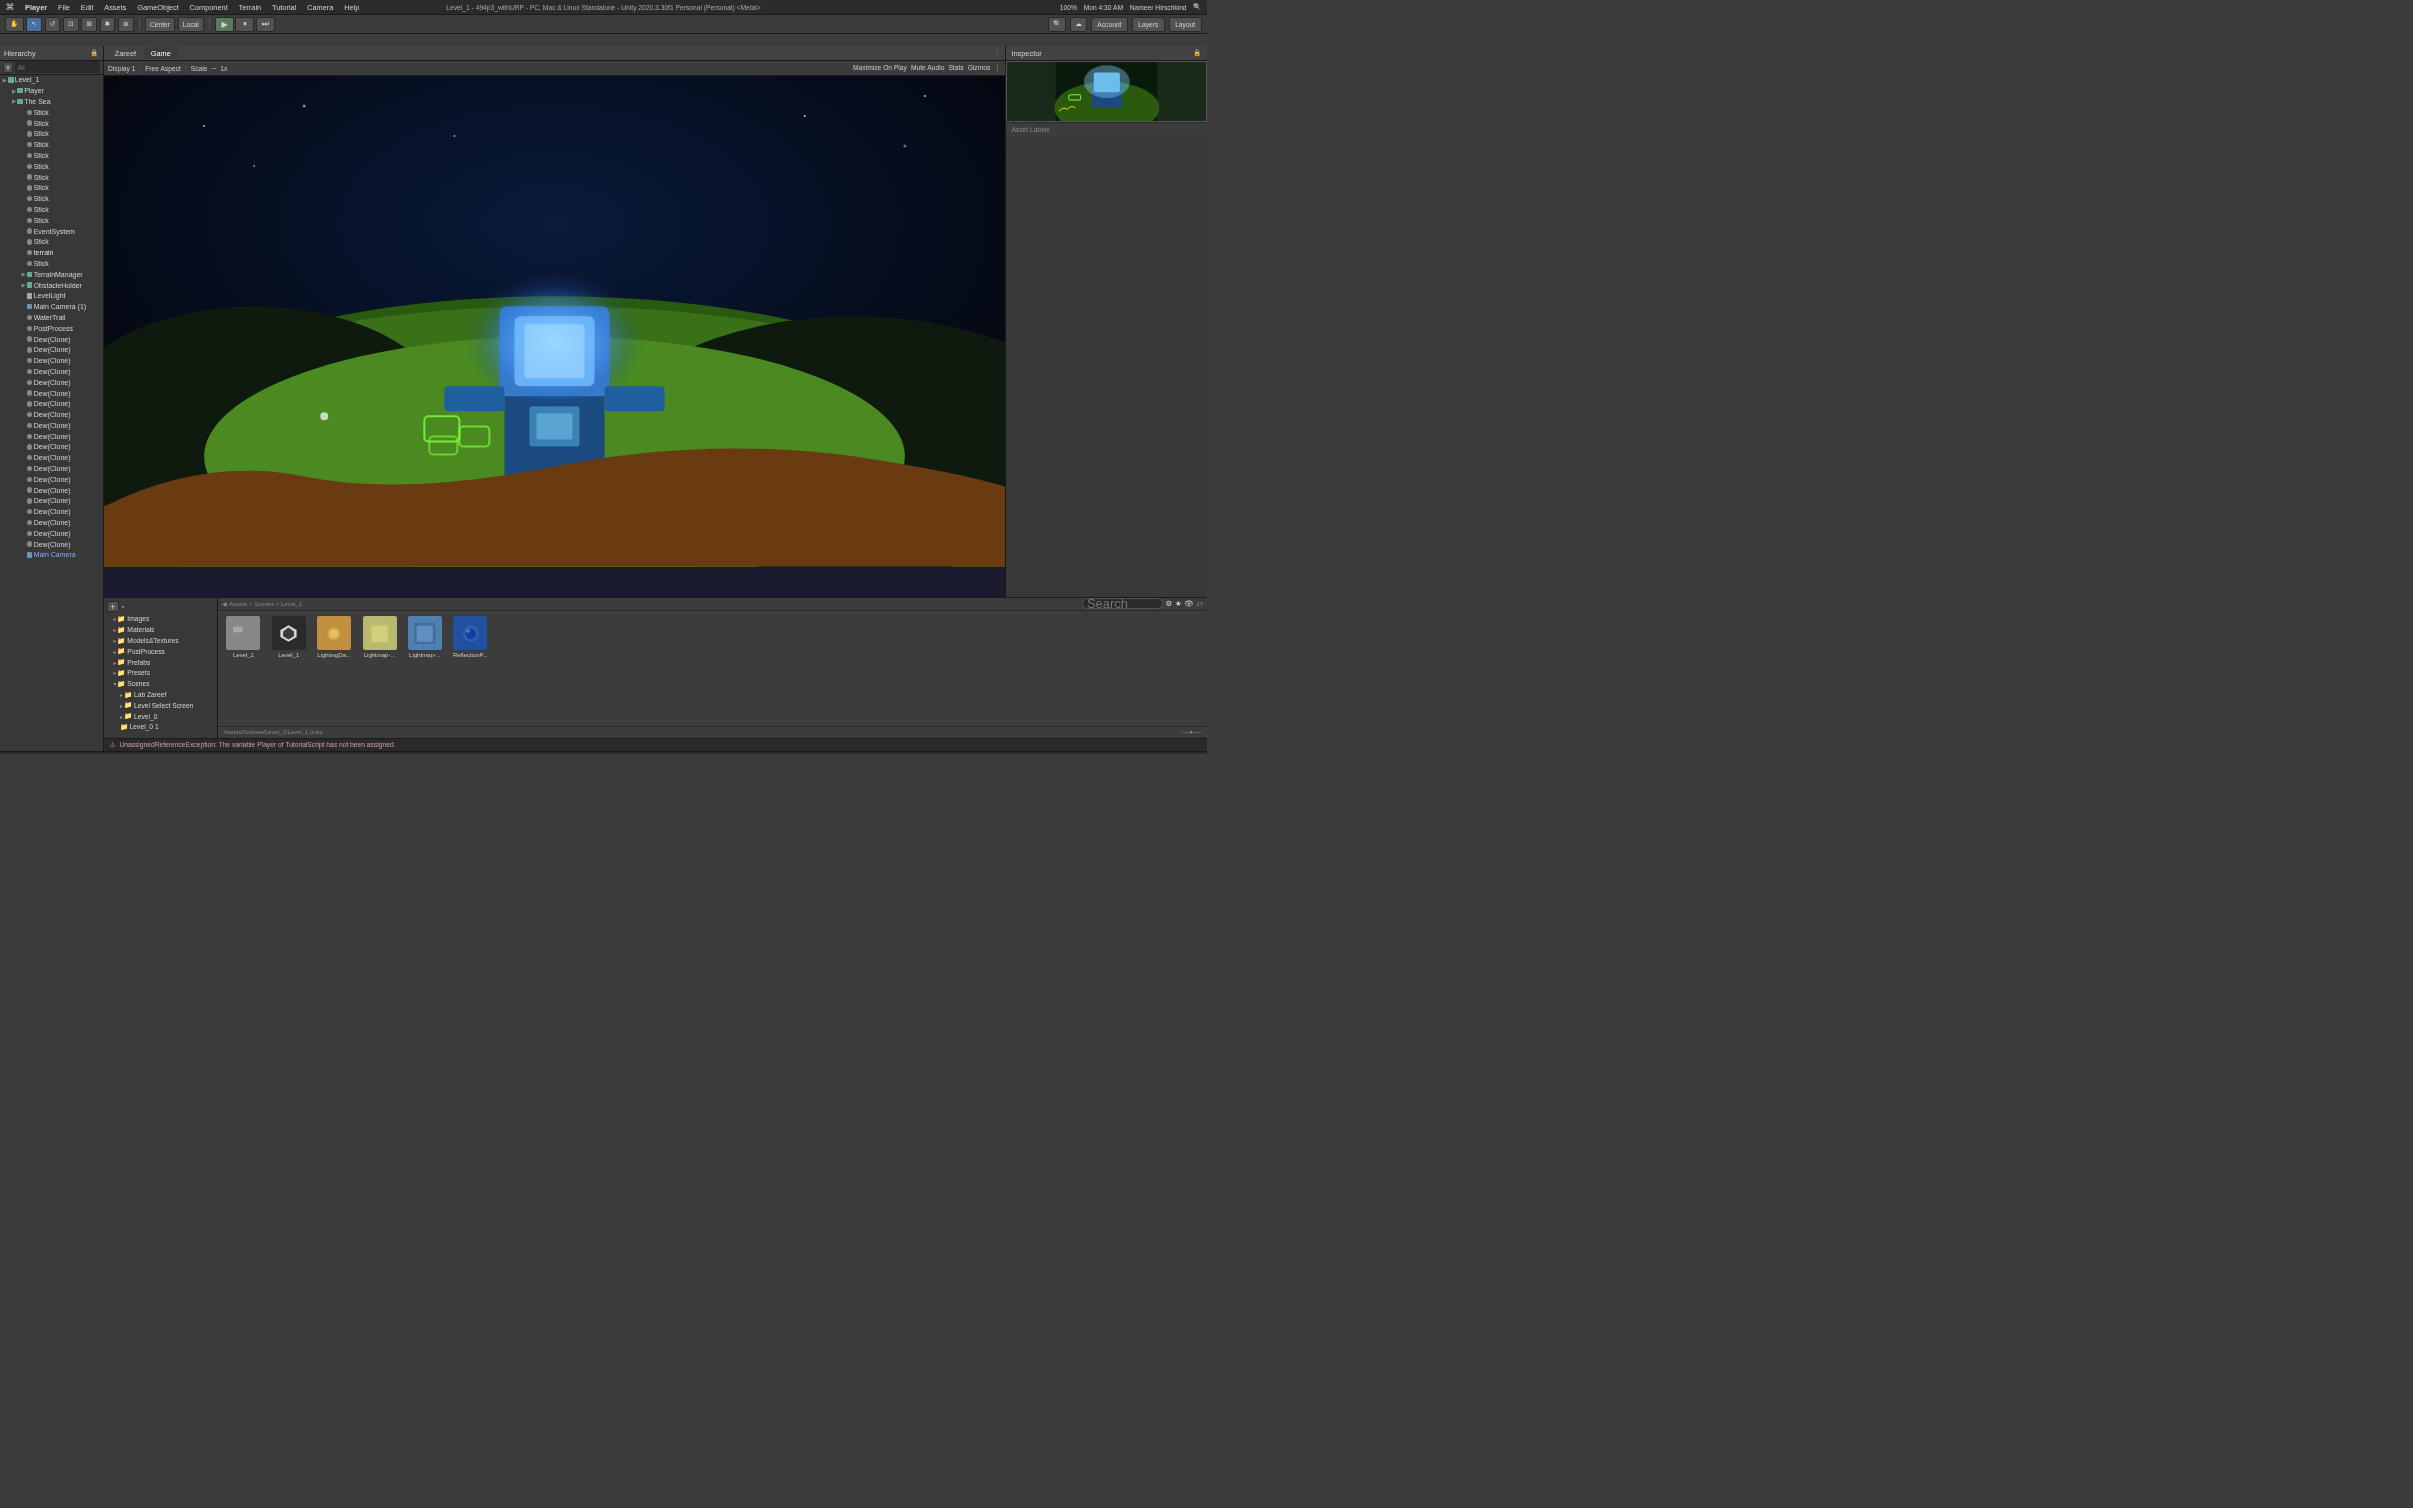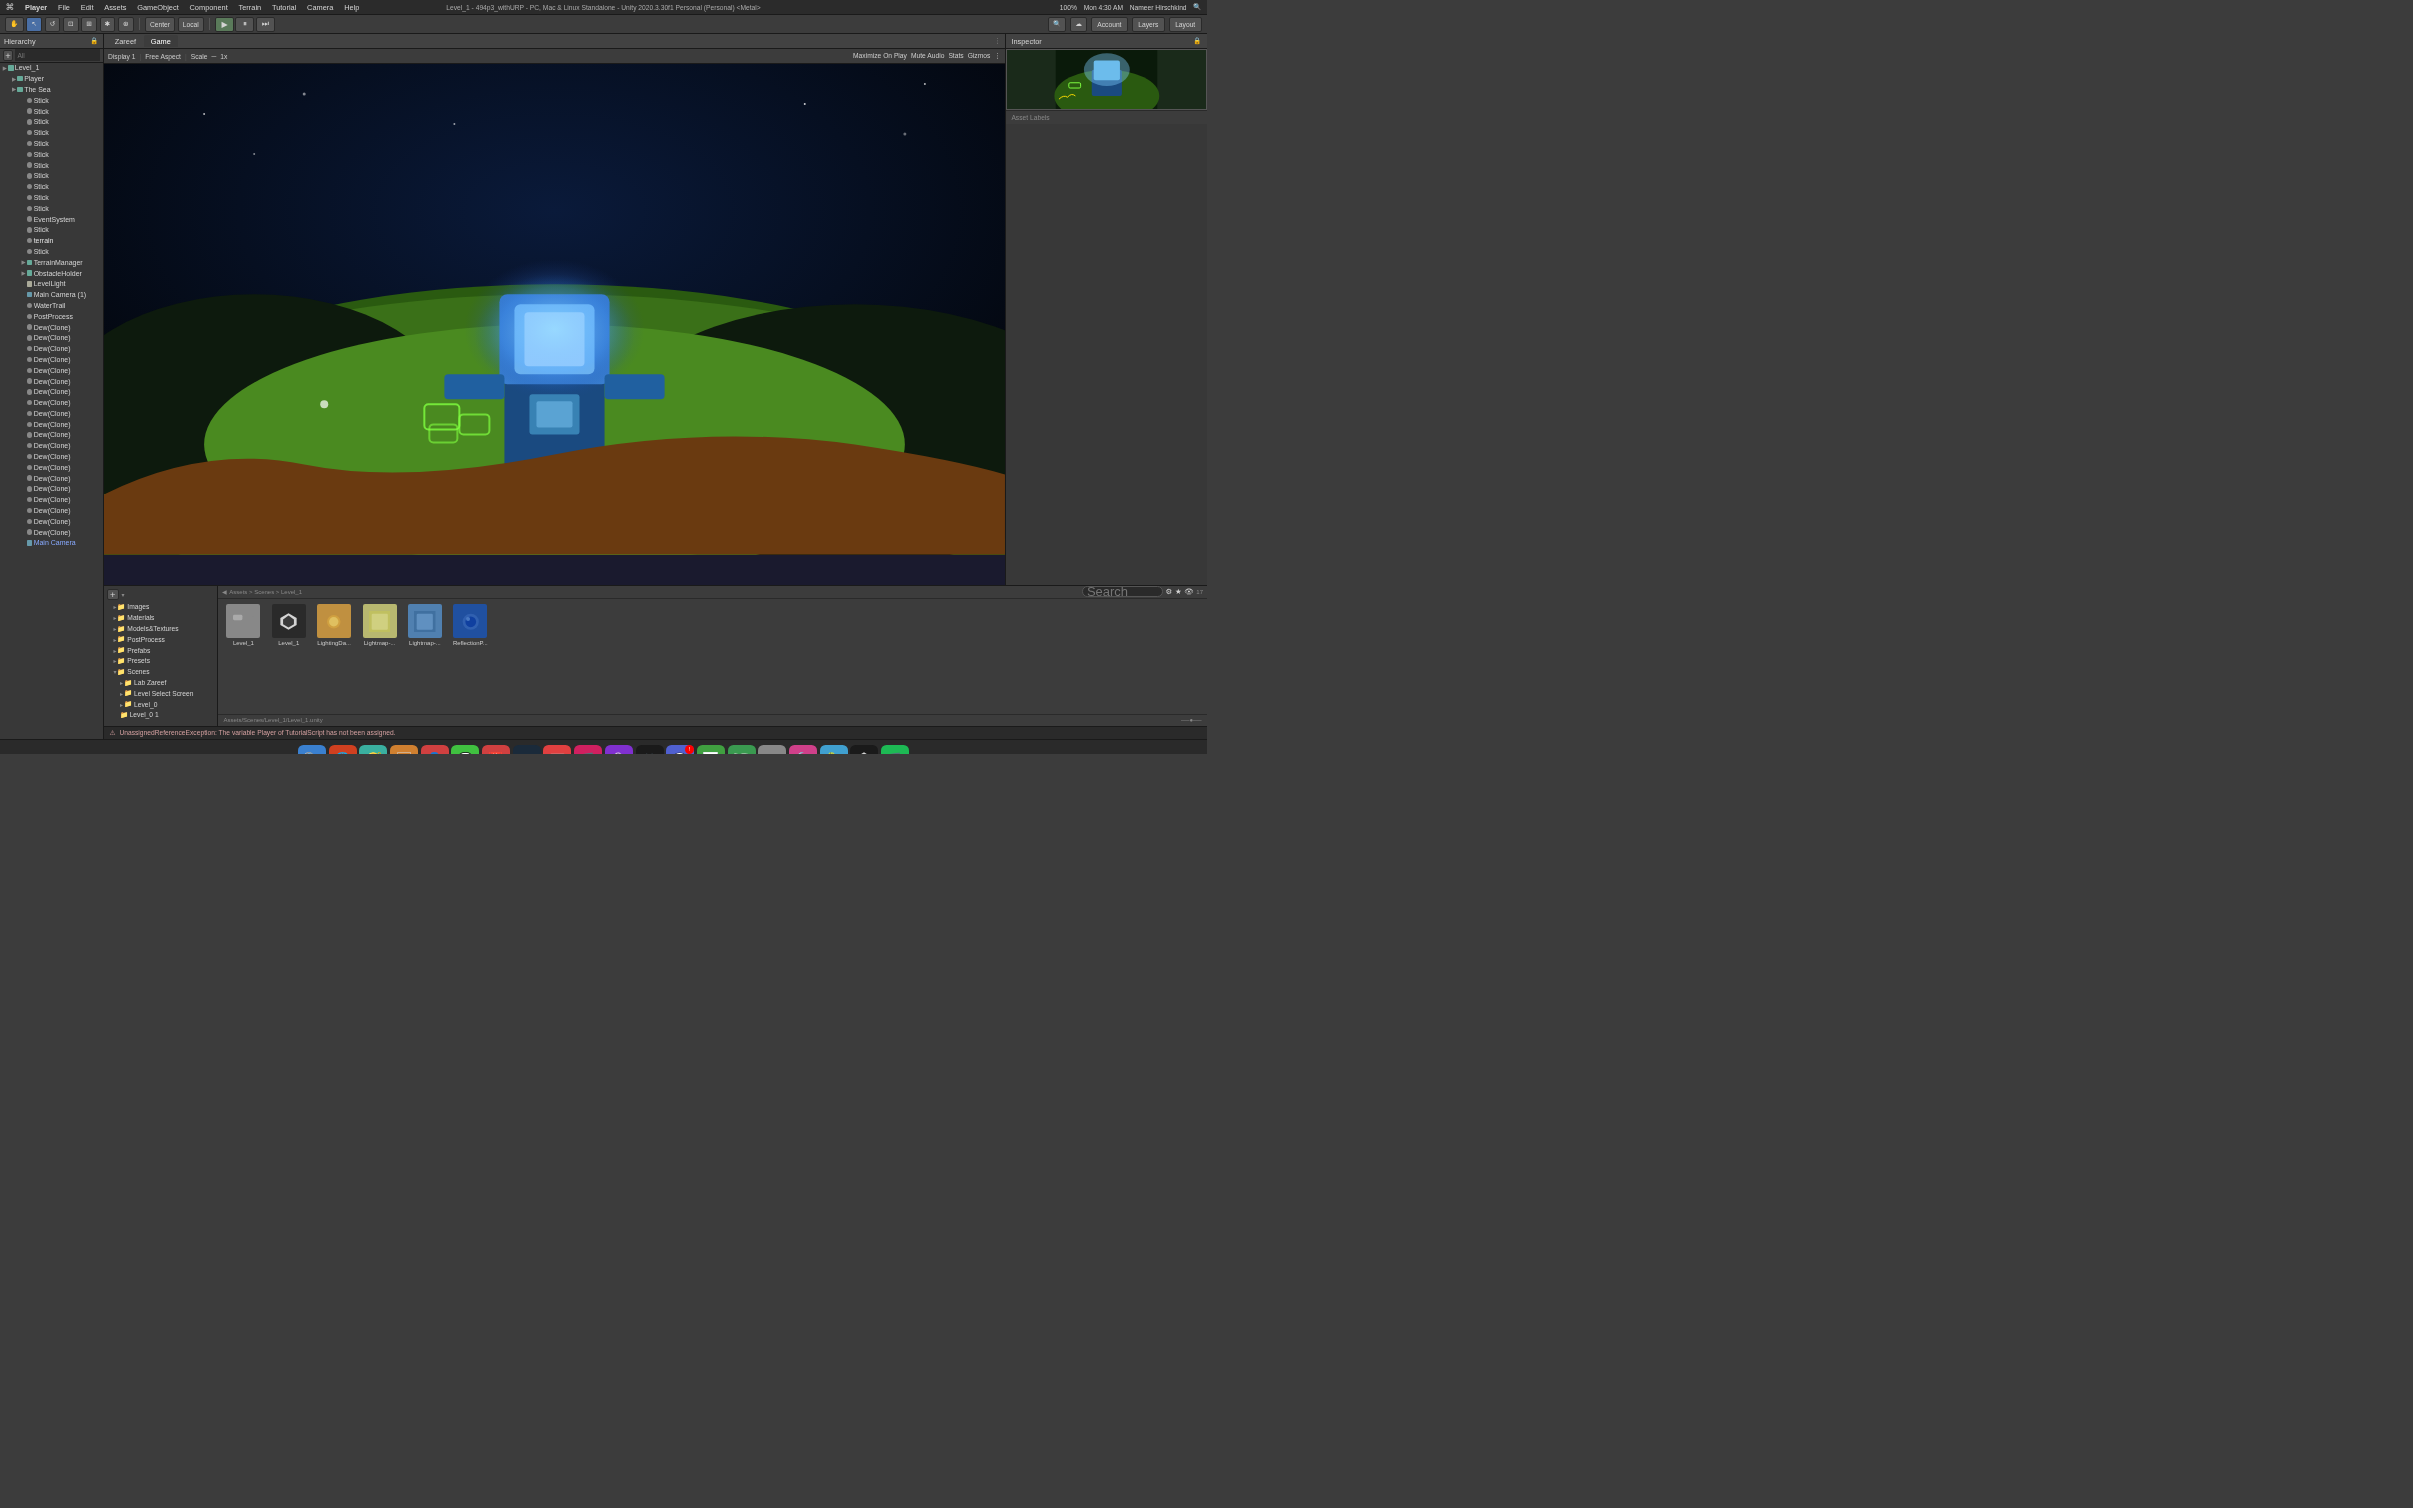--- a/index.html
+++ b/index.html
@@ -87,20 +87,21 @@
       cursor: pointer;
       display: flex;
       align-items: center;
       gap: 2px;
     }
 
     
     #main-layout {
       display: flex;
       height: calc(754px - 15px - 19px - 15px);
+      margin-top: 12px;
     }
 
     
     #hierarchy {
       width: 104px;
       background: #383838;
       border-right: 0.7px solid #1a1a1a;
       display: flex;
       flex-direction: column;
       overflow: hidden;

